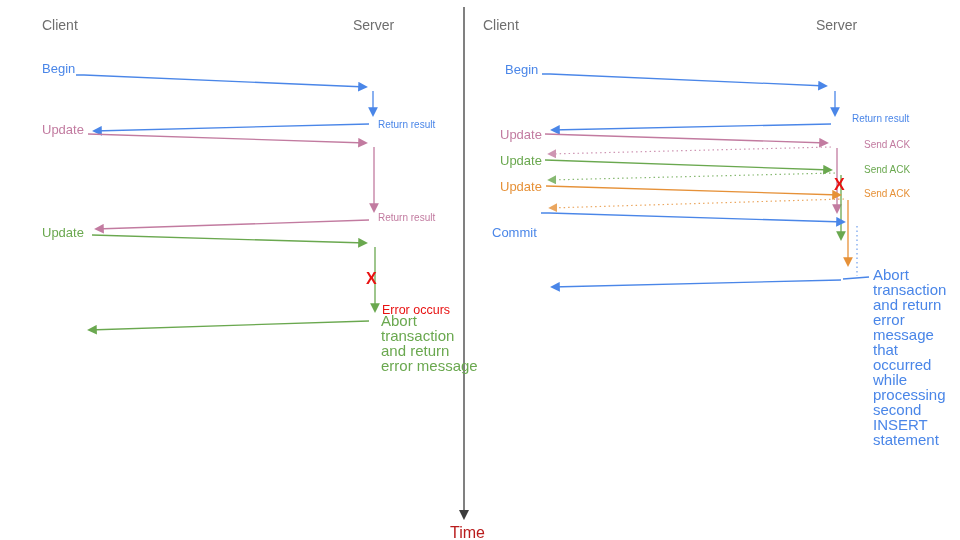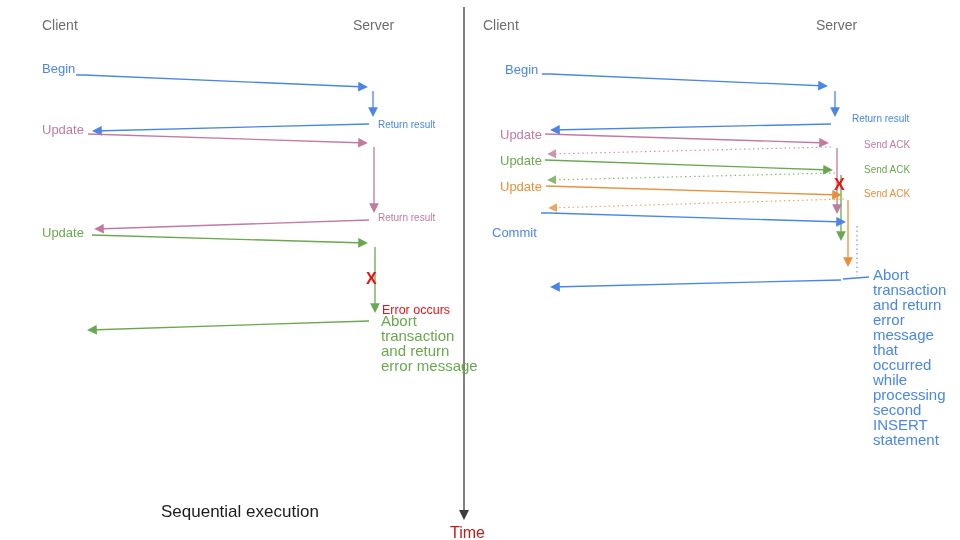--- a/index.html
+++ b/index.html
@@ -100,21 +100,20 @@
   <div class="lbl msg c-green" style="left:42px;top:226px;">Update</div>
 
   <div class="lbl err-x" style="left:366px;top:271px;">X</div>
   <div class="lbl err-txt" style="left:382px;top:275px;">Error occurs</div>
 
   <div class="lbl note c-green" style="left:381px;top:313px;">Abort
 transaction
 and return
 error message</div>
 
-  <div class="lbl caption" style="left:161px;top:502px;">Sequential execution</div>
 
   <div class="lbl header" style="left:483px;top:17px;">Client</div>
   <div class="lbl header" style="left:816px;top:17px;">Server</div>
 
   <div class="lbl msg c-blue" style="left:505px;top:63px;">Begin</div>
   <div class="lbl ann c-blue" style="left:852px;top:113px;">Return result</div>
 
   <div class="lbl msg c-pink" style="left:500px;top:128px;">Update</div>
   <div class="lbl ann c-pink" style="left:864px;top:139px;">Send ACK</div>
 

